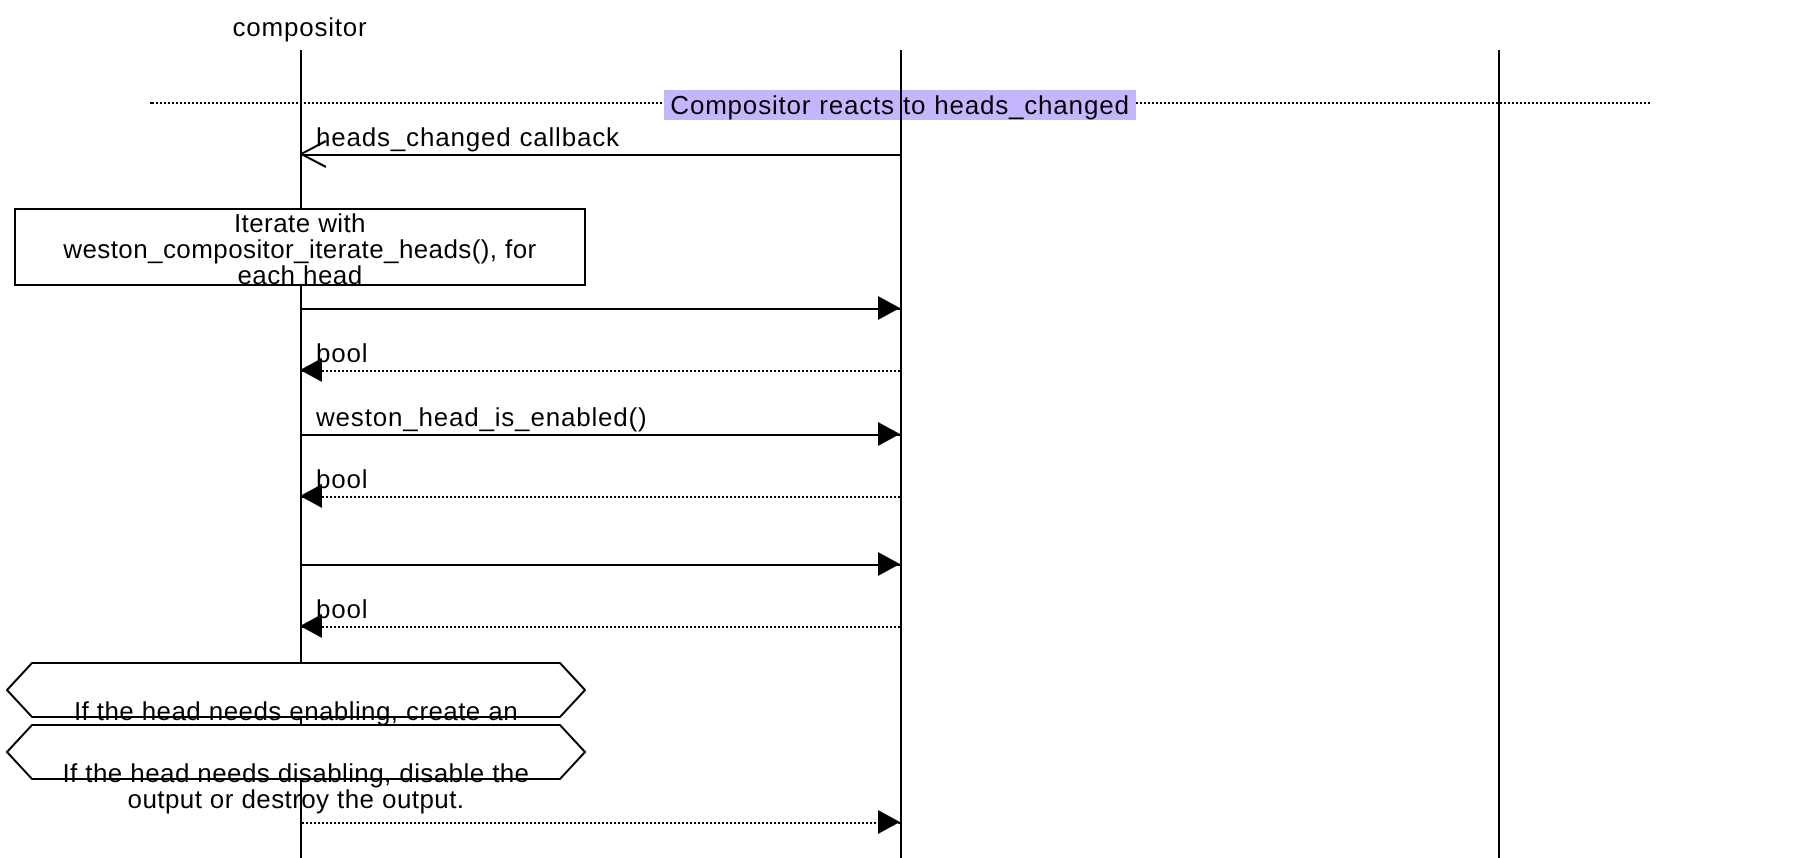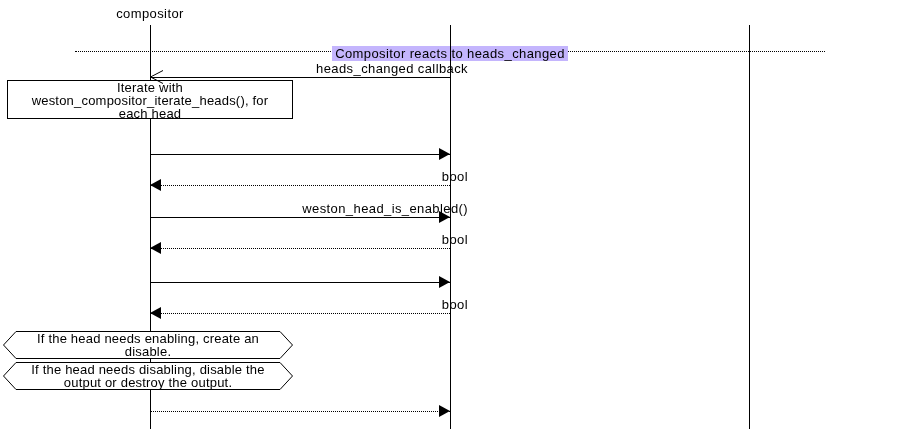--- a/index.html
+++ b/index.html
@@ -16,43 +16,43 @@
   .divider-line{position:absolute;left:75px;top:51px;width:750px;border-top:1px dotted #000;z-index:1;}
   .divider-wrap{position:absolute;left:75px;top:44px;width:750px;text-align:center;z-index:2;}
   .divider-wrap span{
     display:inline-block;background:#c4b5fd;padding:0 3px;font-size:13px;letter-spacing:0.4px;white-space:nowrap;
   }
 
   .msg-line{position:absolute;left:150px;width:300px;z-index:5;}
   .msg-line.solid{border-top:1px solid #000;}
   .msg-line.dotted{border-top:1px dotted #000;}
   .msg-label{
-    position:absolute;left:168px;width:300px;text-align:right;height:14px;line-height:14px;
+    position:absolute;left:158px;width:300px;text-align:left;height:14px;line-height:14px;
     font-size:13px;letter-spacing:0.4px;white-space:nowrap;z-index:5;
   }
   .tri-right{
     position:absolute;width:0;height:0;z-index:6;
     border-top:6px solid transparent;border-bottom:6px solid transparent;border-left:11px solid #000;
   }
   .tri-left{
     position:absolute;width:0;height:0;z-index:6;
     border-top:6px solid transparent;border-bottom:6px solid transparent;border-right:11px solid #000;
   }
   .openhead{position:absolute;z-index:6;}
 
   .note-box{
-    position:absolute;left:7px;top:80px;width:286px;height:39px;background:#fff;border:1px solid #000;
+    position:absolute;left:7px;top:104px;width:286px;height:39px;background:#fff;border:1px solid #000;
     text-align:center;font-size:13px;letter-spacing:0.2px;z-index:4;box-sizing:border-box;
   }
   .note-box span{display:block;line-height:13px;white-space:nowrap;}
 
   .hnote{position:absolute;left:3px;width:290px;height:28px;z-index:4;}
   .hnote svg{position:absolute;left:0;top:0;}
   .hnote .hnote-text{
-    position:relative;z-index:1;text-align:center;font-size:13px;letter-spacing:0.2px;padding-top:1px;
+    position:relative;z-index:1;text-align:center;font-size:13px;letter-spacing:0.2px;padding-top:18px;
   }
   .hnote .hnote-text span{display:block;line-height:13px;white-space:nowrap;}
 </style>
 </head>
 <body>
 
 <div class="canvas">
 
   <div class="actor-label" style="left:50px">compositor</div>
 

